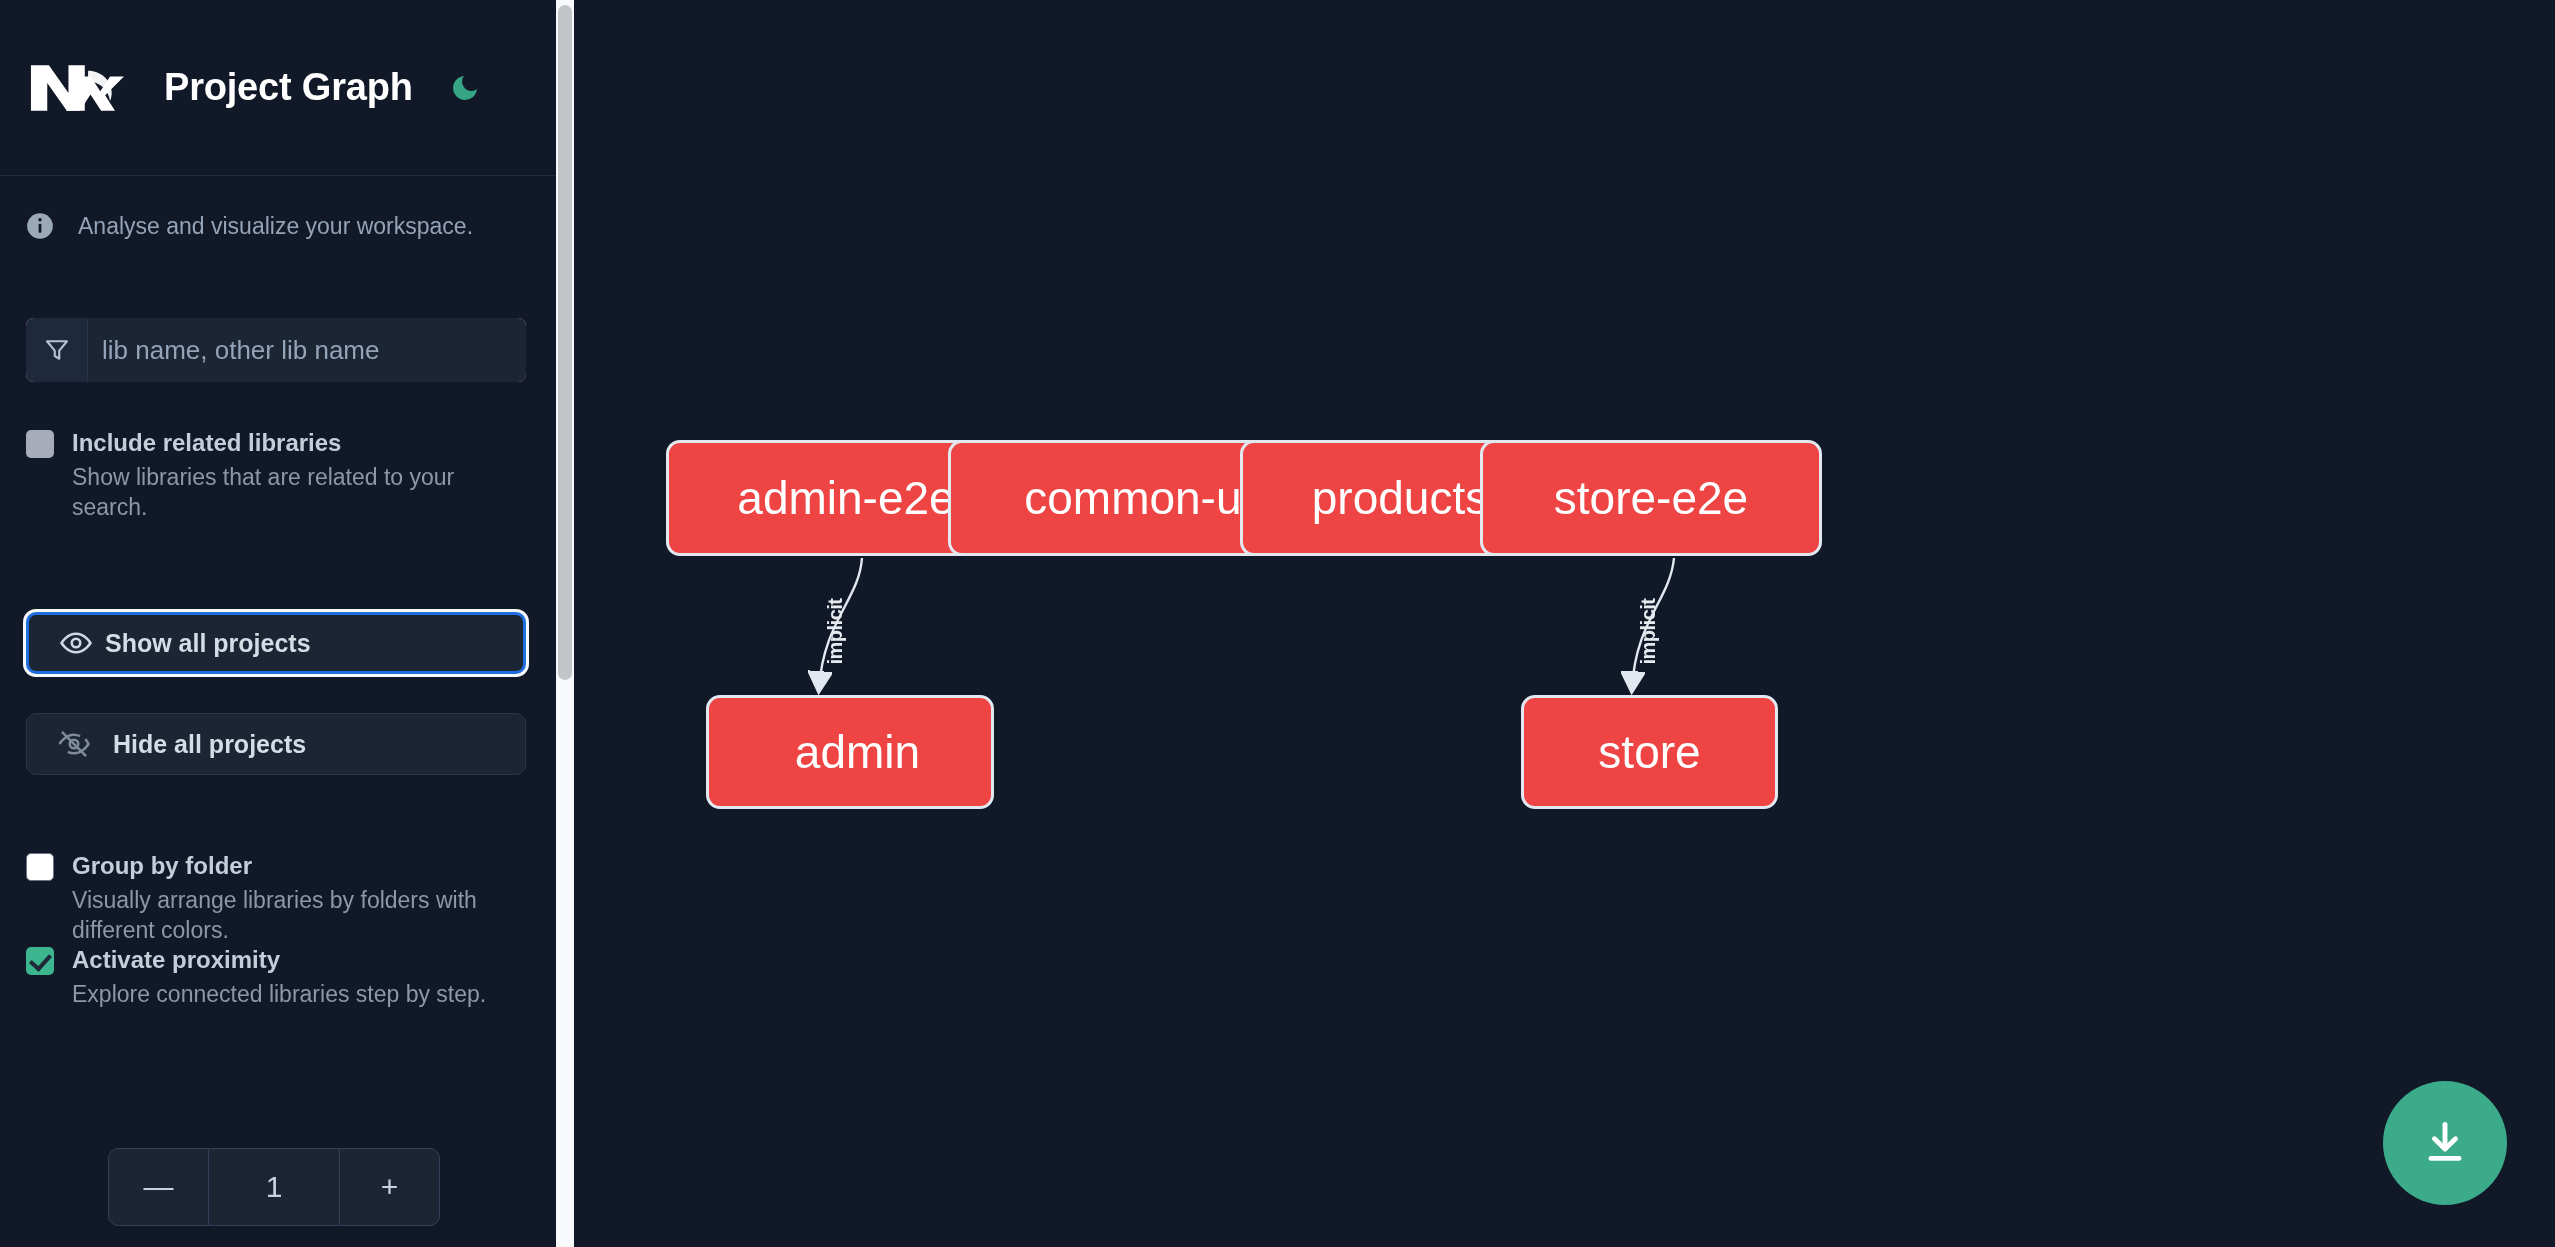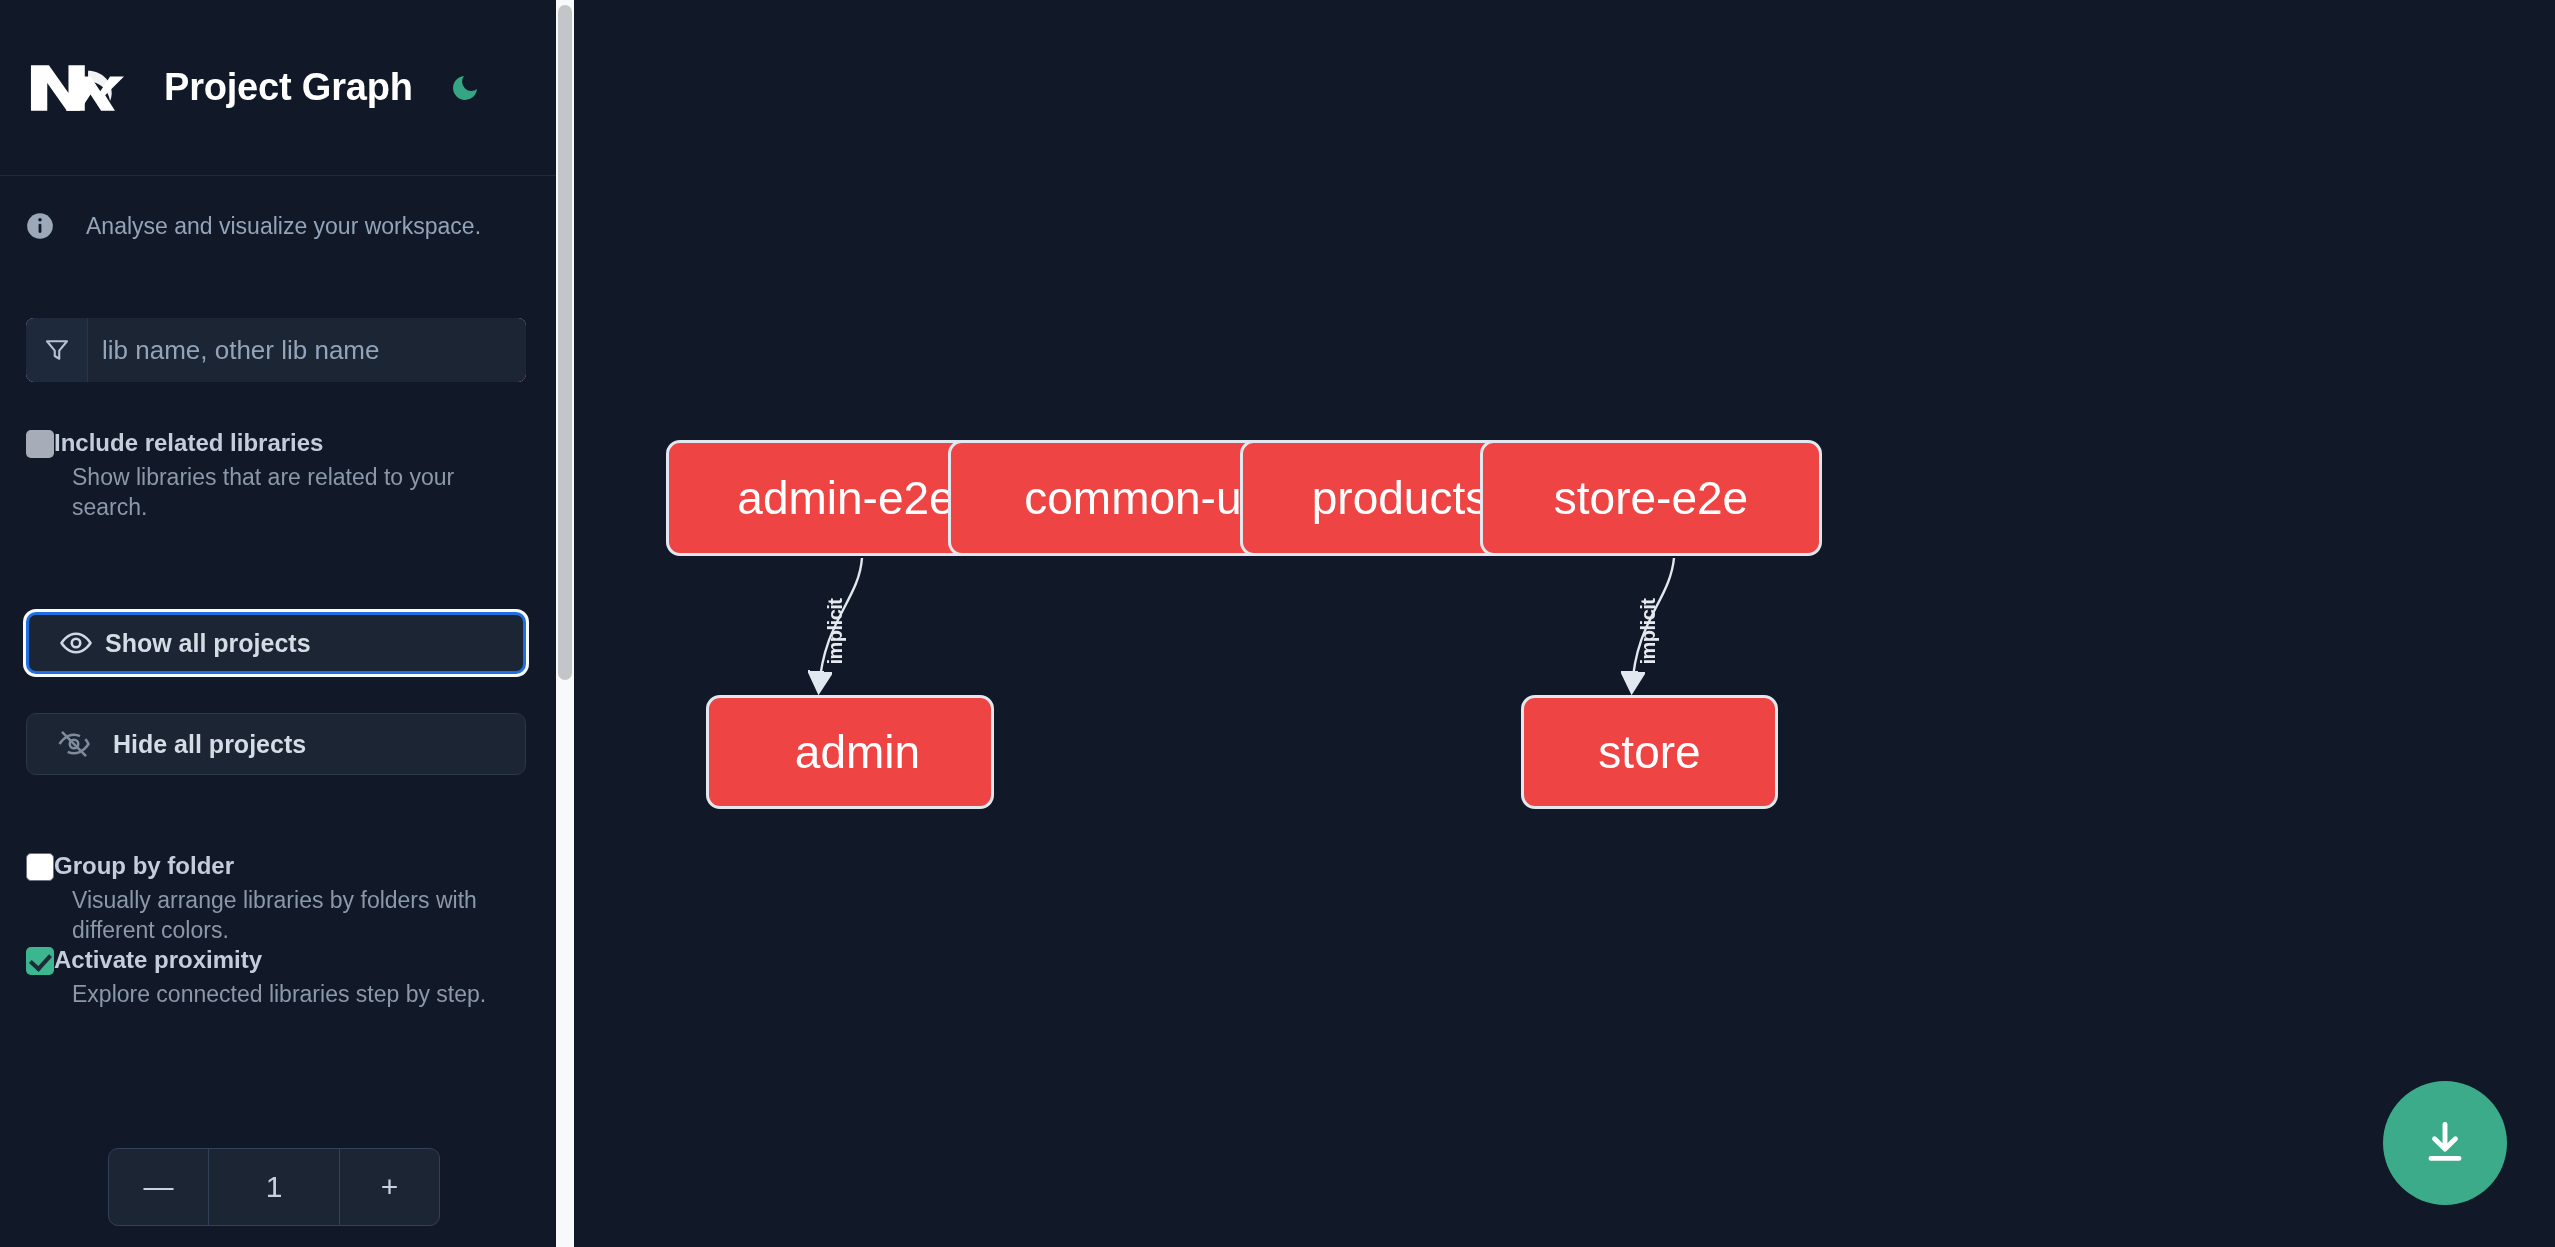--- a/index.html
+++ b/index.html
@@ -33,21 +33,21 @@
   }
   #theme-toggle {
     margin-left: 32px; width: 40px; height: 40px;
     display: flex; align-items: center; justify-content: center;
     cursor: pointer;
   }
 
   #info-row {
     display: flex; align-items: center;
     padding: 36px 26px 0 26px;
-    gap: 32px;
+    gap: 24px;
   }
   #info-icon { flex: 0 0 auto; width: 28px; height: 28px; }
   #info-text {
     font-size: 23px; color: #94a3b8; white-space: nowrap;
   }
 
   
   #filter-wrap {
     position: absolute; left: 26px; top: 318px;
     width: 500px; height: 64px;
@@ -67,21 +67,21 @@
     border: none; outline: none;
     color: #cbd5e1;
     font-size: 26px;
     font-family: "Liberation Sans", sans-serif;
     padding: 0 14px;
   }
   #filter-input::placeholder { color: #93a3b8; opacity: 1; }
 
   
   .opt { position: absolute; left: 26px; width: 500px; }
-  .opt-head { display: flex; align-items: flex-start; }
+  .opt-head { display: flex; align-items: flex-start; gap: 18px; }
   .cb {
     width: 28px; height: 28px; flex: 0 0 auto;
     border-radius: 5px; margin-top: 2px;
     position: relative;
   }
   .cb.gray   { background: #a6adb8; }
   .cb.white  { background: #ffffff; border: 1px solid #6b7280; }
   .cb.green  { background: #3bb68f; }
   .cb.green::after {
     content: "";

